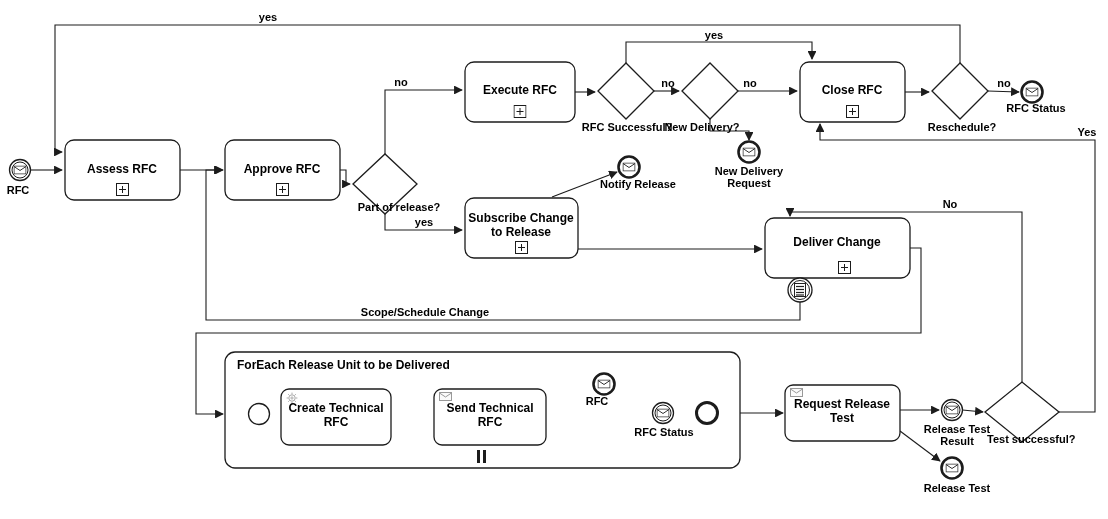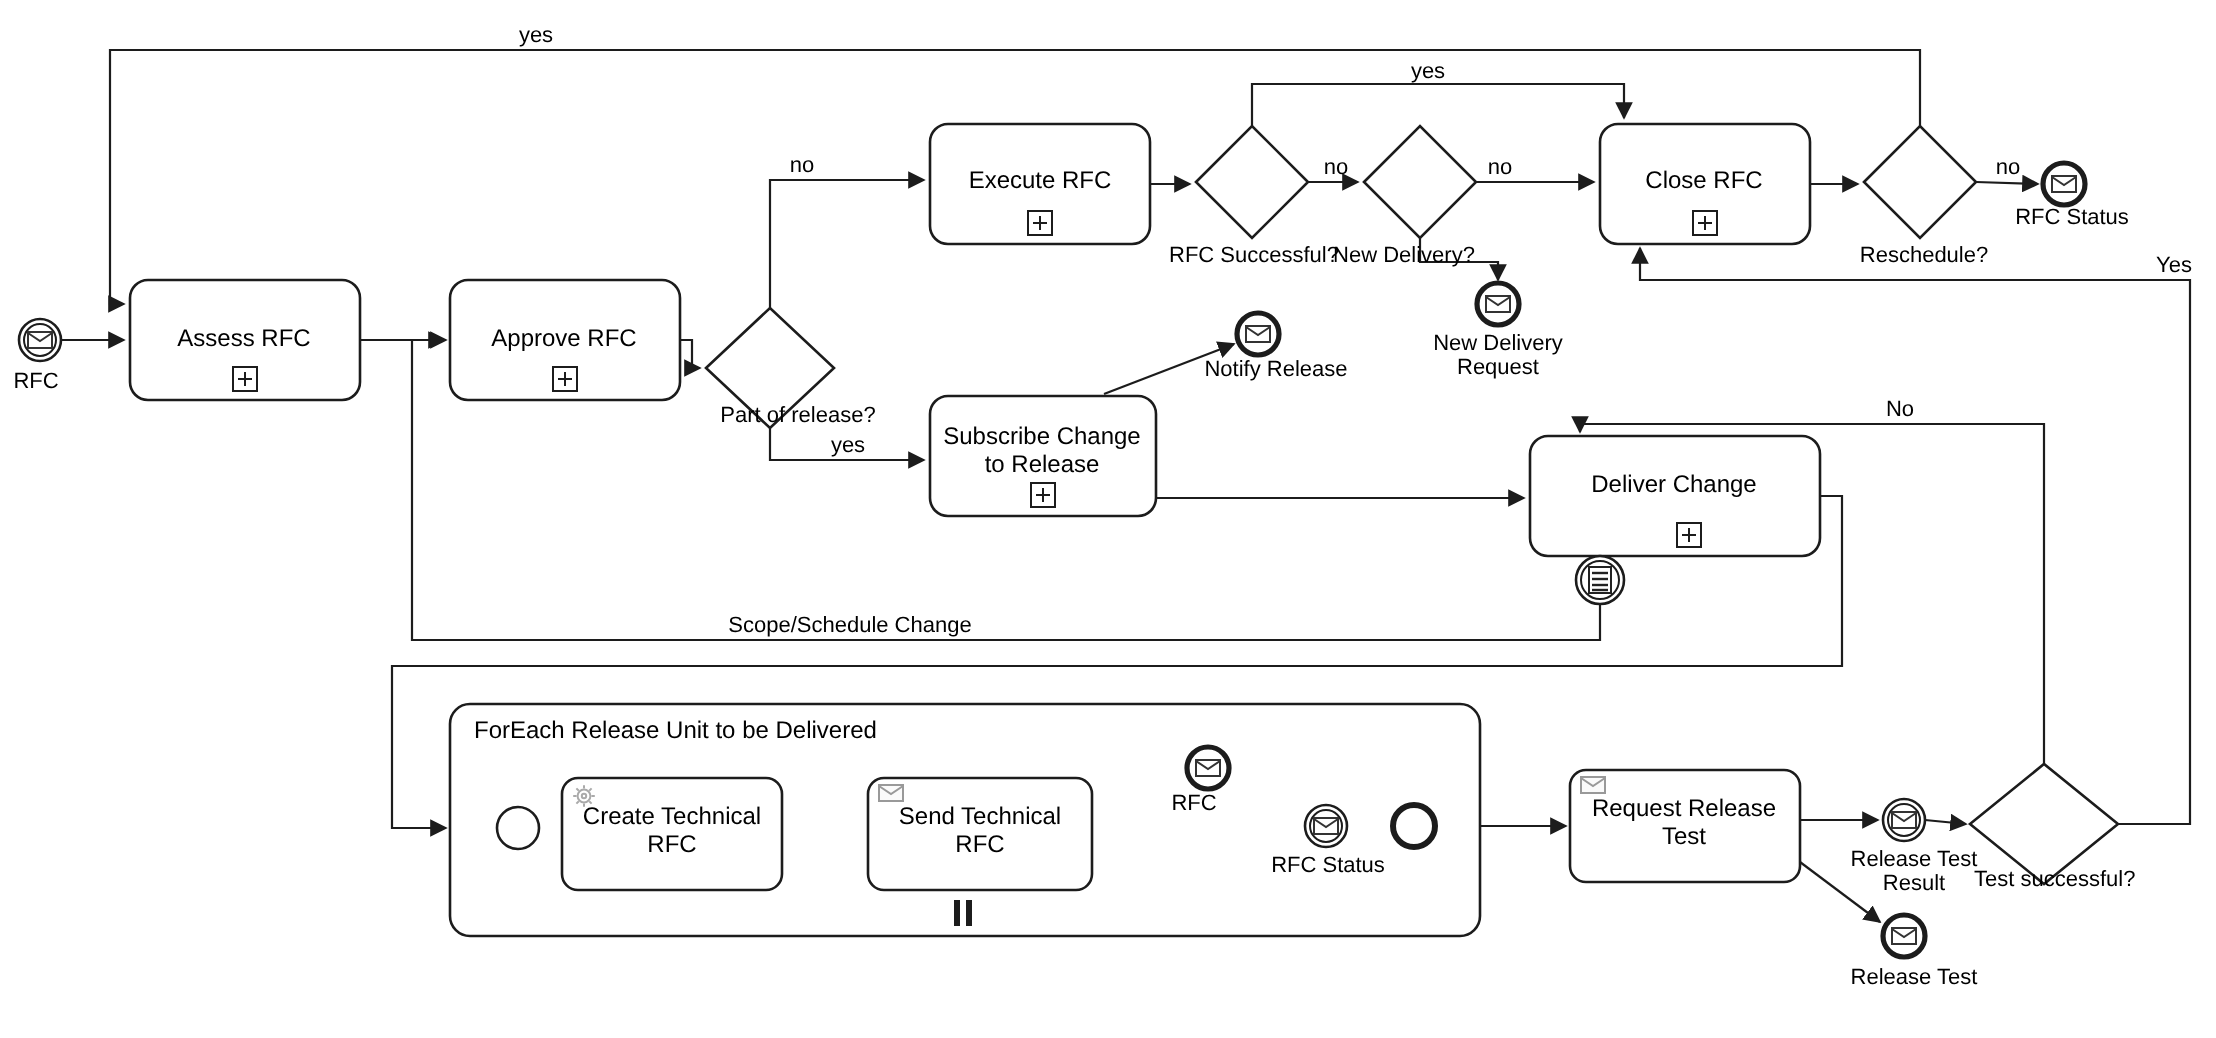--- a/index.html
+++ b/index.html
@@ -1,16 +1,16 @@
 <!DOCTYPE html>
 <html><head>
 <meta charset="utf-8">
 <style>
   html,body{margin:0;padding:0;background:#ffffff;}
-  .canvas{position:relative;width:1108px;height:519px;background:#fff;overflow:hidden;}
+  .canvas{position:relative;width:1108px;height:519px;background:#fff;overflow:hidden;font-weight:bold;}
   svg{display:block;}
   .shape{fill:#fff;stroke:#1c1c1c;stroke-width:1.3px;}
   .thick{stroke-width:2.6px;}
   .thin{stroke-width:1px;}
   .end{stroke-width:3px;}
   .flow{fill:none;stroke:#1c1c1c;stroke-width:1.1px;}
   text{font-family:"Liberation Sans",sans-serif;fill:#000;}
   .t12{font-size:12px;}
   .t11{font-size:11px;}
   .mid{text-anchor:middle;}

